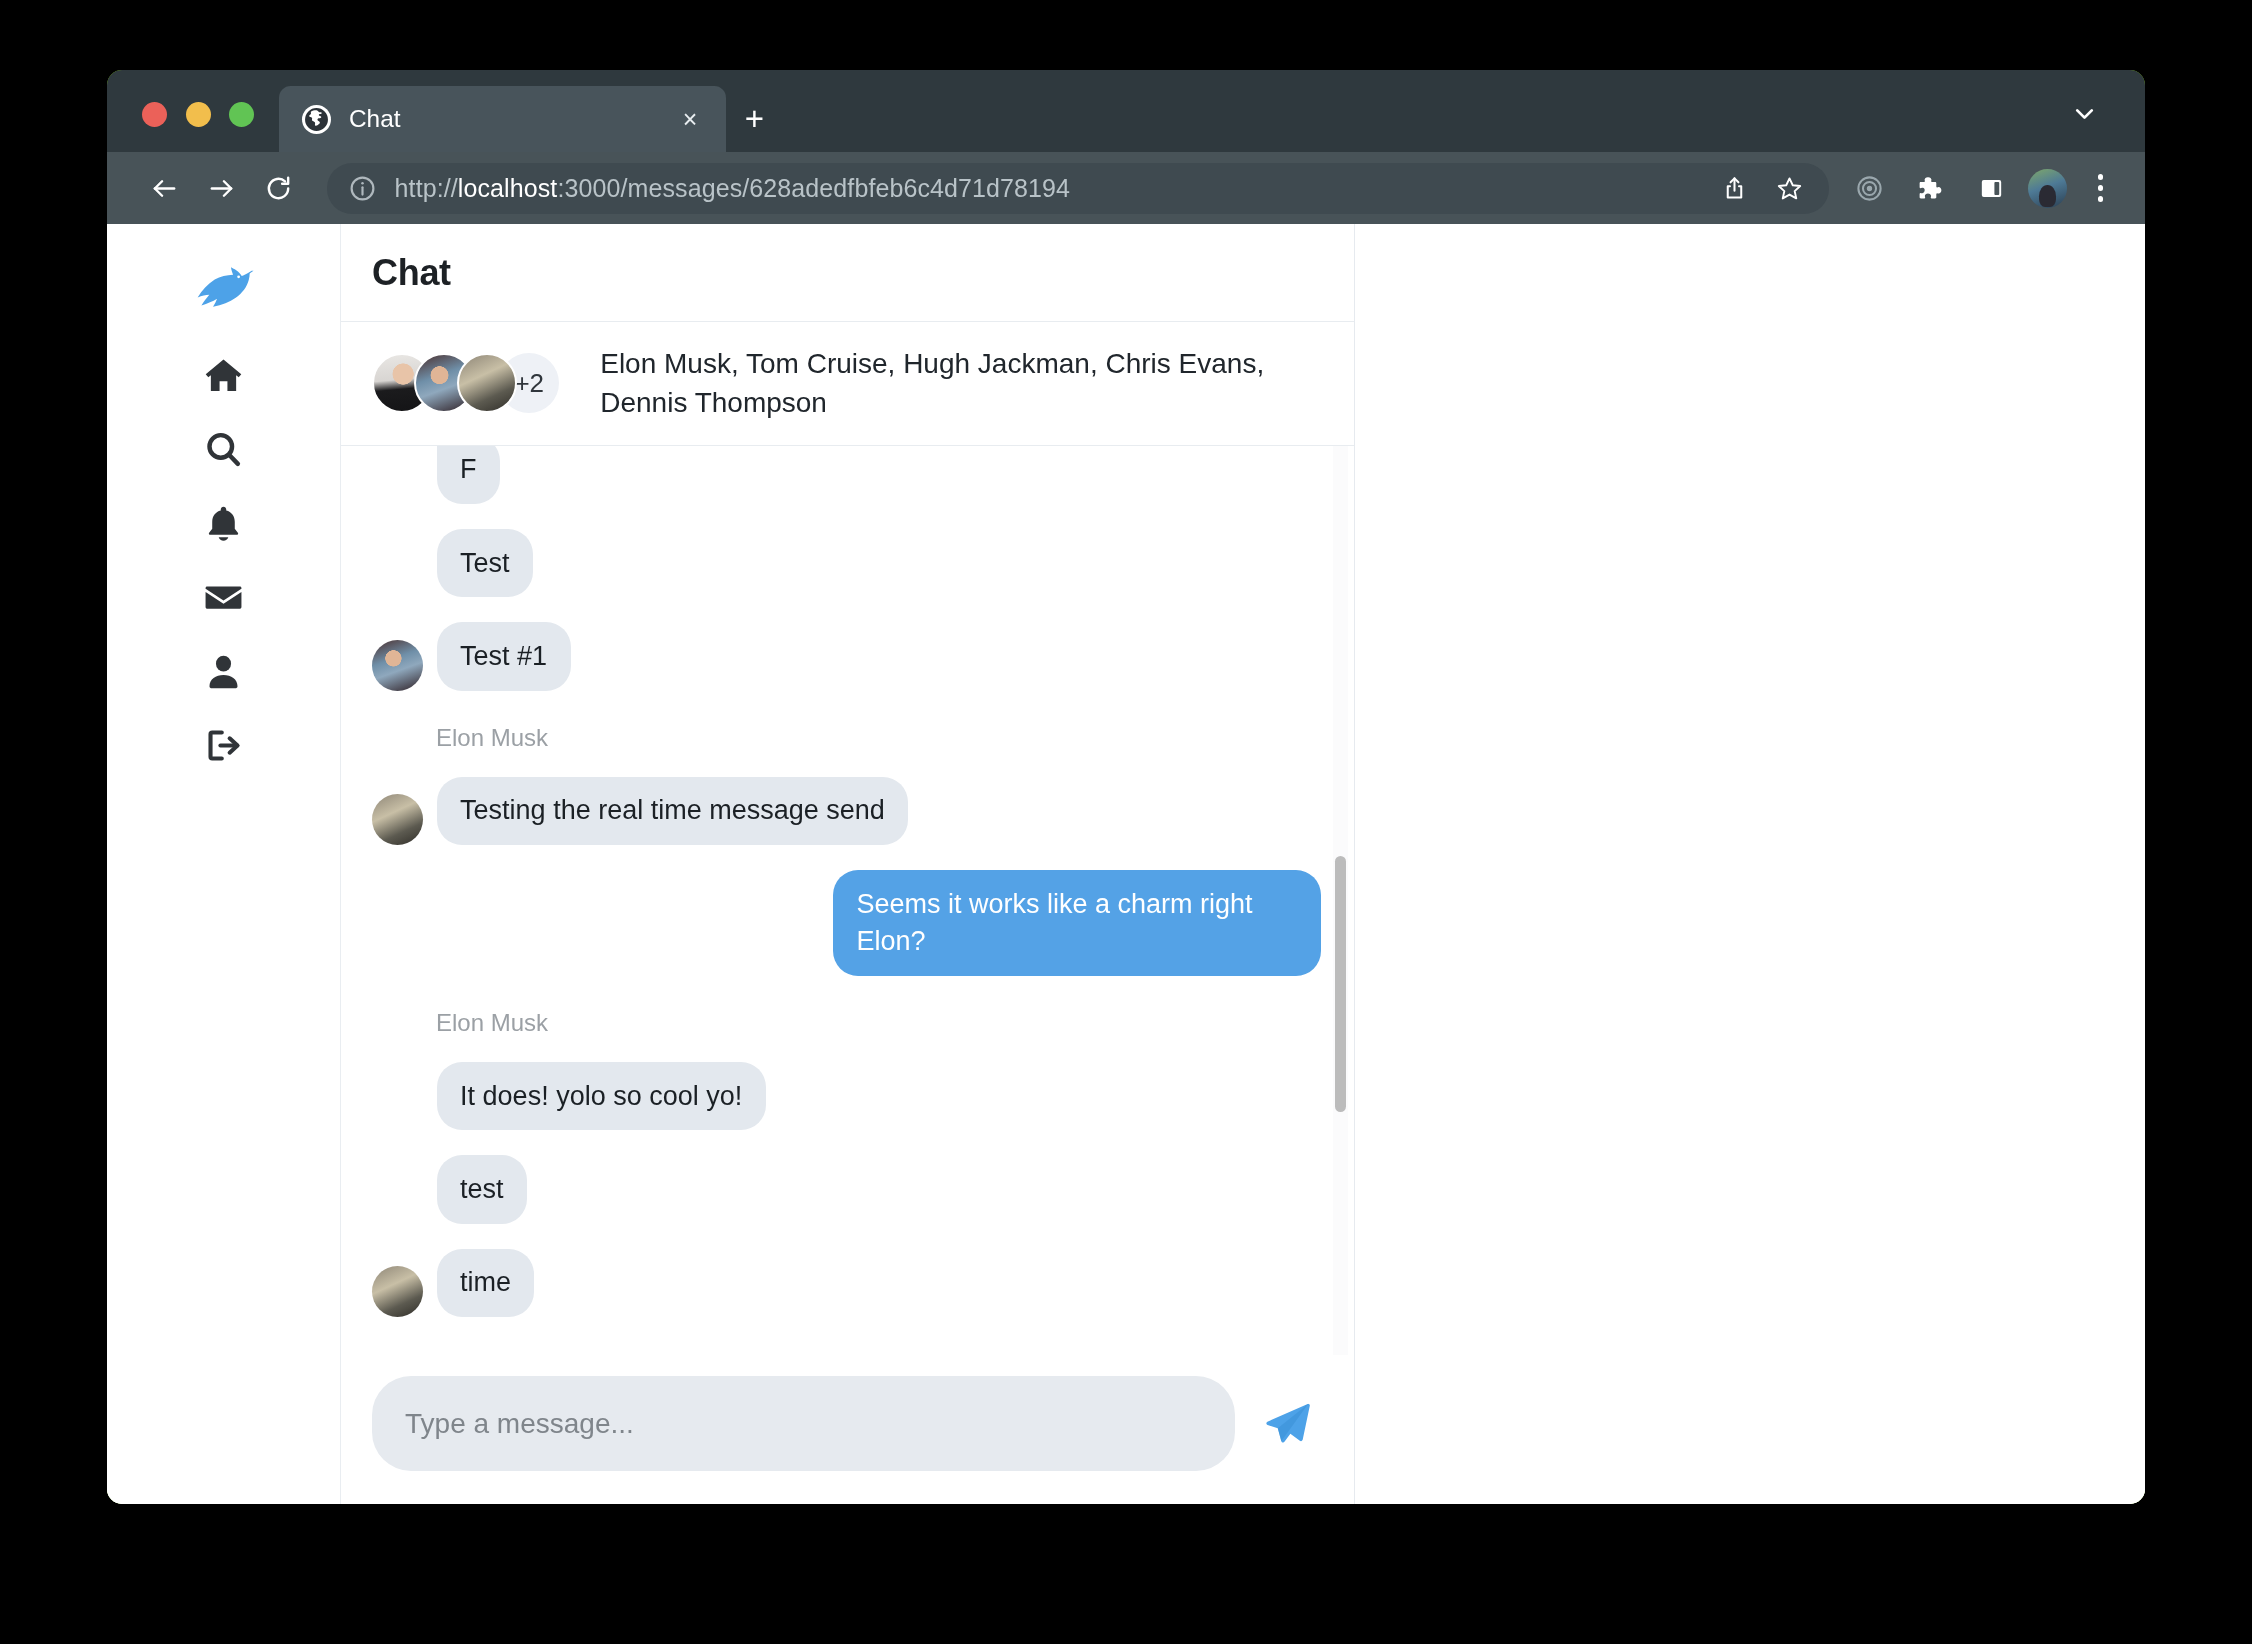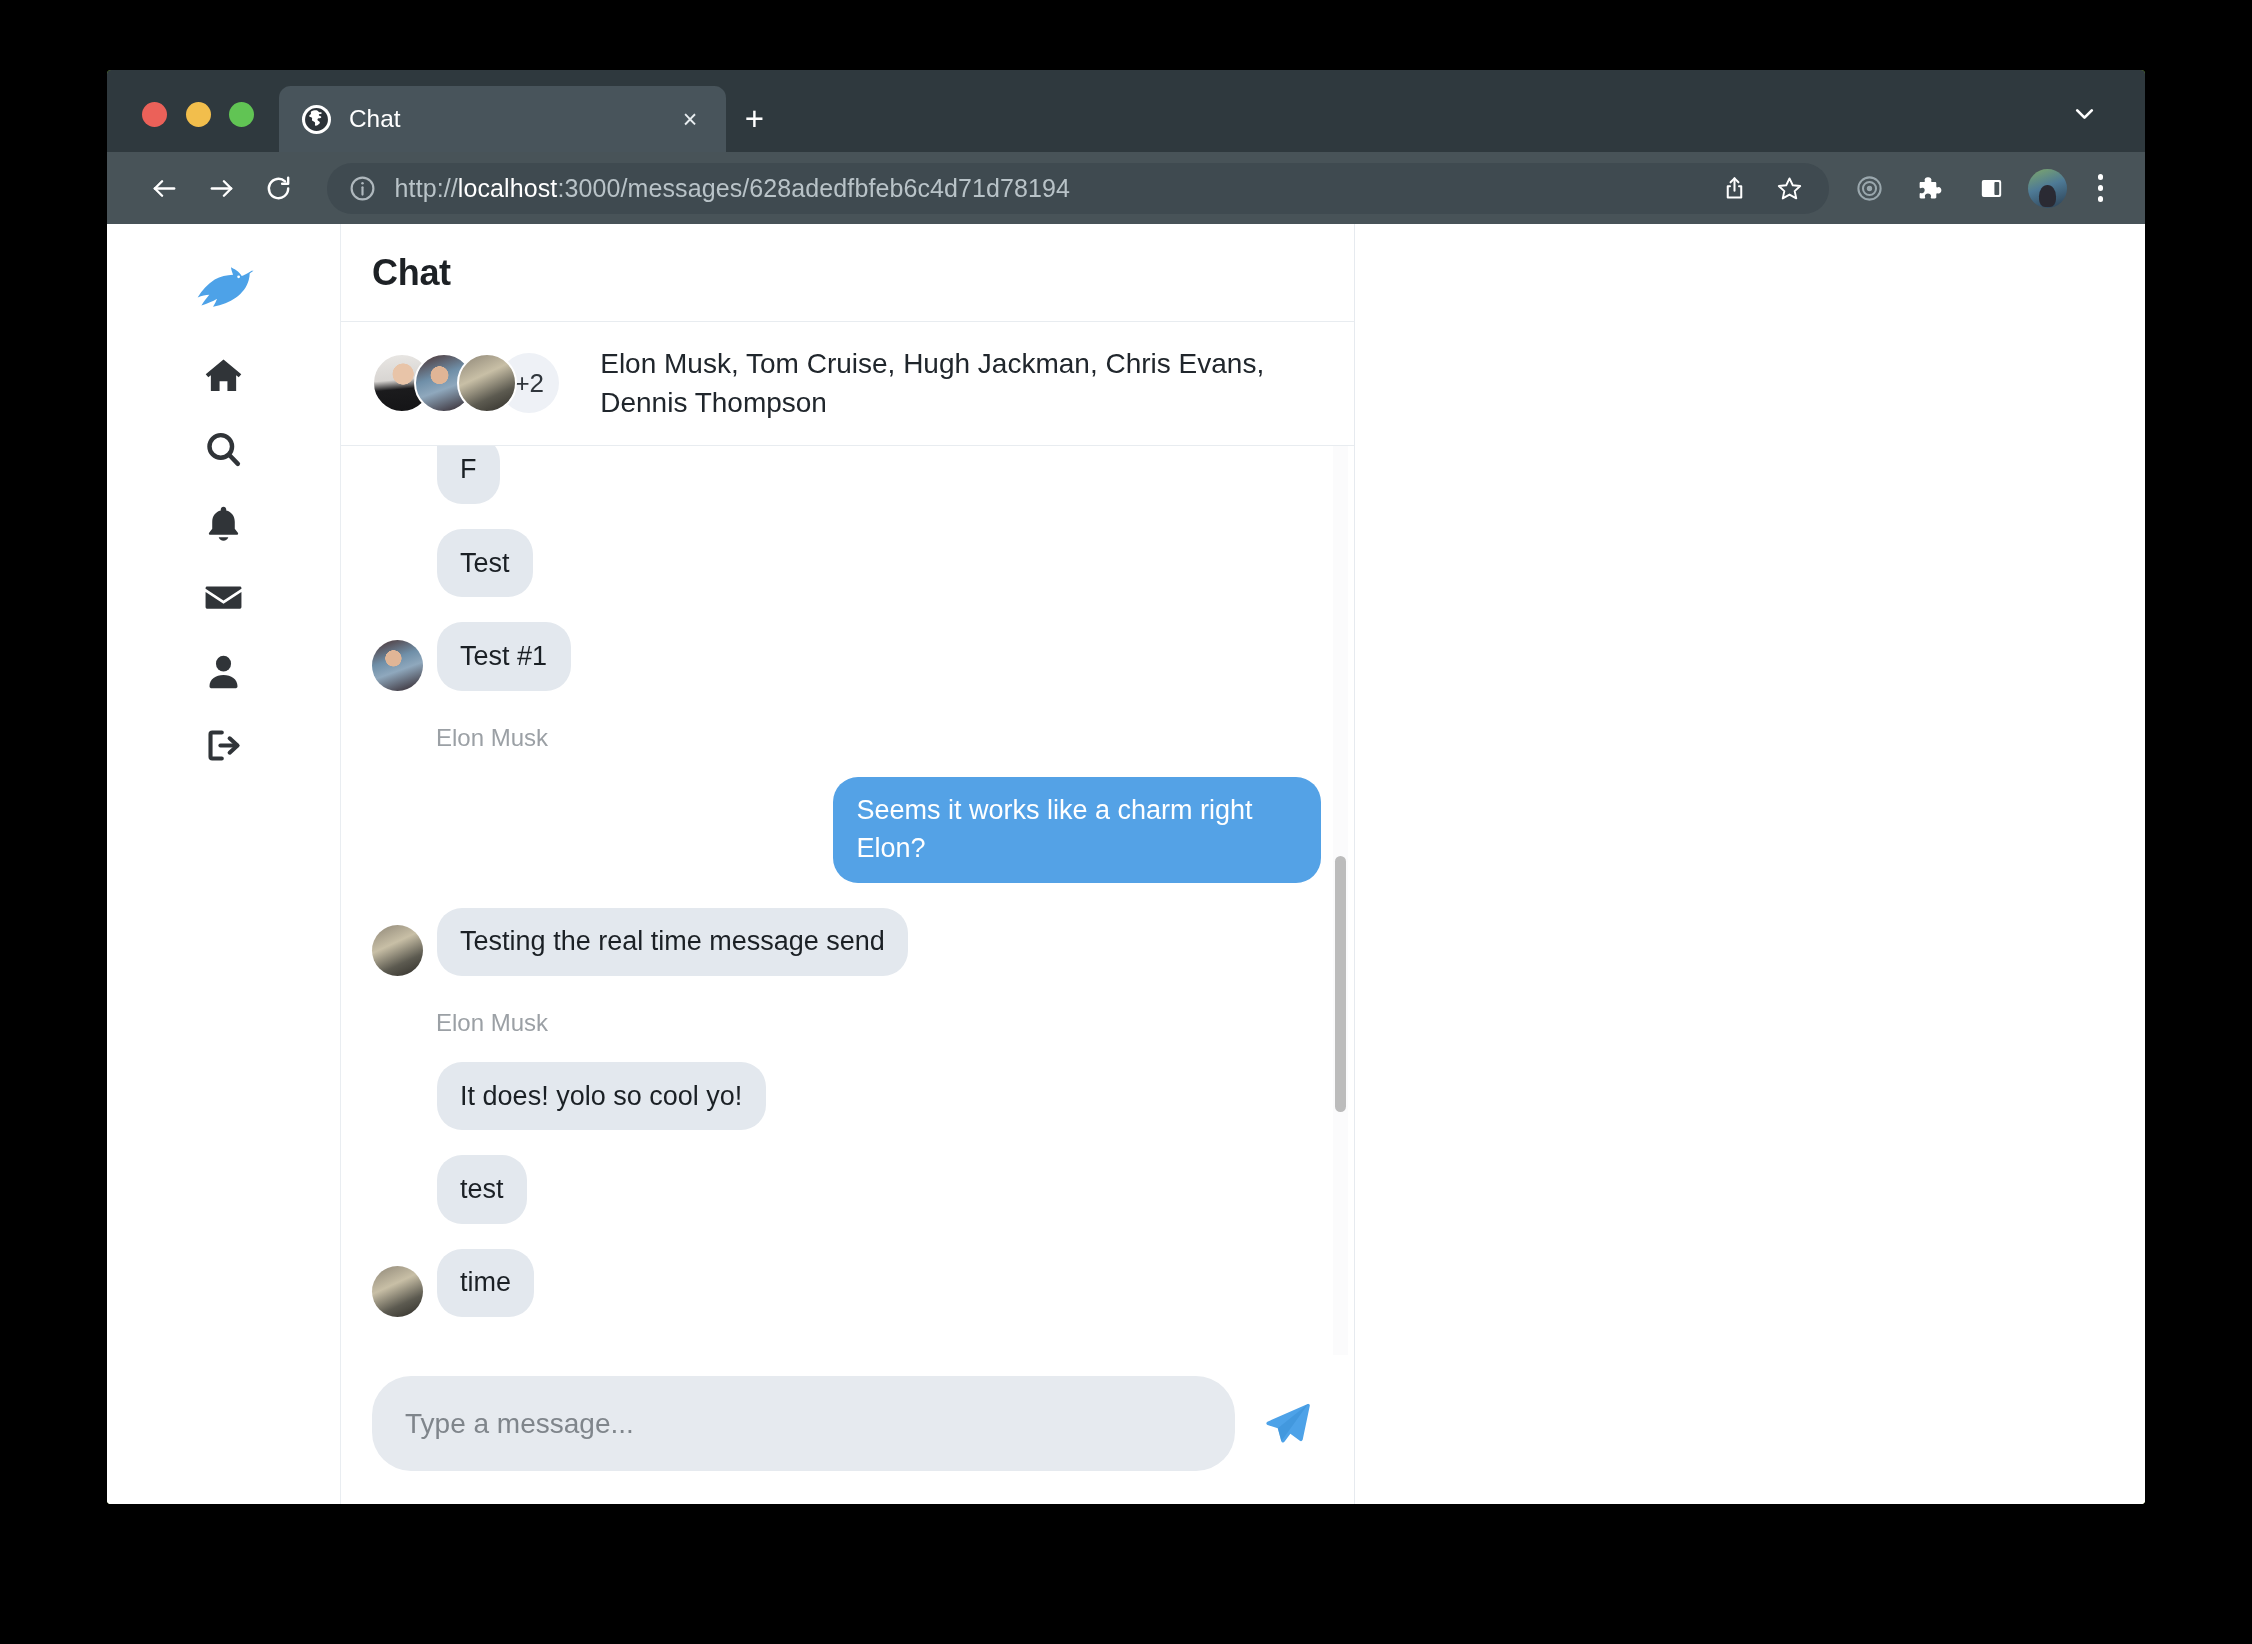--- a/index.html
+++ b/index.html
@@ -8,21 +8,21 @@
     background: #000000;
     font-family: "Liberation Sans", sans-serif;
     overflow: hidden;
   }
 
   
   #browser-window {
     position: absolute;
     left: 107px; top: 70px;
     width: 2038px; height: 1434px;
-    border-radius: 4px;
+    border-radius: 15px;
     overflow: hidden;
     background: #84cc16;
     box-shadow: 0 19.5px 59px rgba(0,0,0,0.45);
   }
 
   
   #tab-strip {
     position: relative;
     height: 82px;
     background: #2f393e;
@@ -492,26 +492,26 @@
             </div>
             <div class="msg-row">
               <div class="msg-avatar spacer"></div>
               <div class="bubble">Test</div>
             </div>
             <div class="msg-row">
               <div class="msg-avatar" style="background: radial-gradient(circle at 42% 36%, rgb(224, 181, 150) 0px, rgb(224, 181, 150) 18%, rgba(224, 181, 150, 0) 19%), linear-gradient(160deg, rgb(75, 46, 44) 0%, rgb(111, 143, 168) 38%, rgb(143, 168, 189) 58%, rgb(44, 29, 34) 100%);"></div>
               <div class="bubble">Test #1</div>
             </div>
             <div class="sender-label">Elon Musk</div>
+            <div class="msg-row">
+              <div class="msg-avatar" style="background: linear-gradient(155deg, rgb(141, 133, 118) 0%, rgb(200, 191, 166) 38%, rgb(92, 90, 80) 70%, rgb(46, 44, 39) 100%);"></div>
+              <div class="bubble">Testing the real time message send</div>
+            </div>
             <div class="msg-row me">
               <div class="bubble me">Seems it works like a charm right Elon?</div>
-            </div>
-            <div class="msg-row">
-              <div class="msg-avatar" style="background: linear-gradient(155deg, rgb(141, 133, 118) 0%, rgb(200, 191, 166) 38%, rgb(92, 90, 80) 70%, rgb(46, 44, 39) 100%);"></div>
-              <div class="bubble">Testing the real time message send</div>
             </div>
             <div class="sender-label">Elon Musk</div>
             <div class="msg-row">
               <div class="msg-avatar spacer"></div>
               <div class="bubble">It does! yolo so cool yo!</div>
             </div>
             <div class="msg-row">
               <div class="msg-avatar spacer"></div>
               <div class="bubble">test</div>
             </div>

